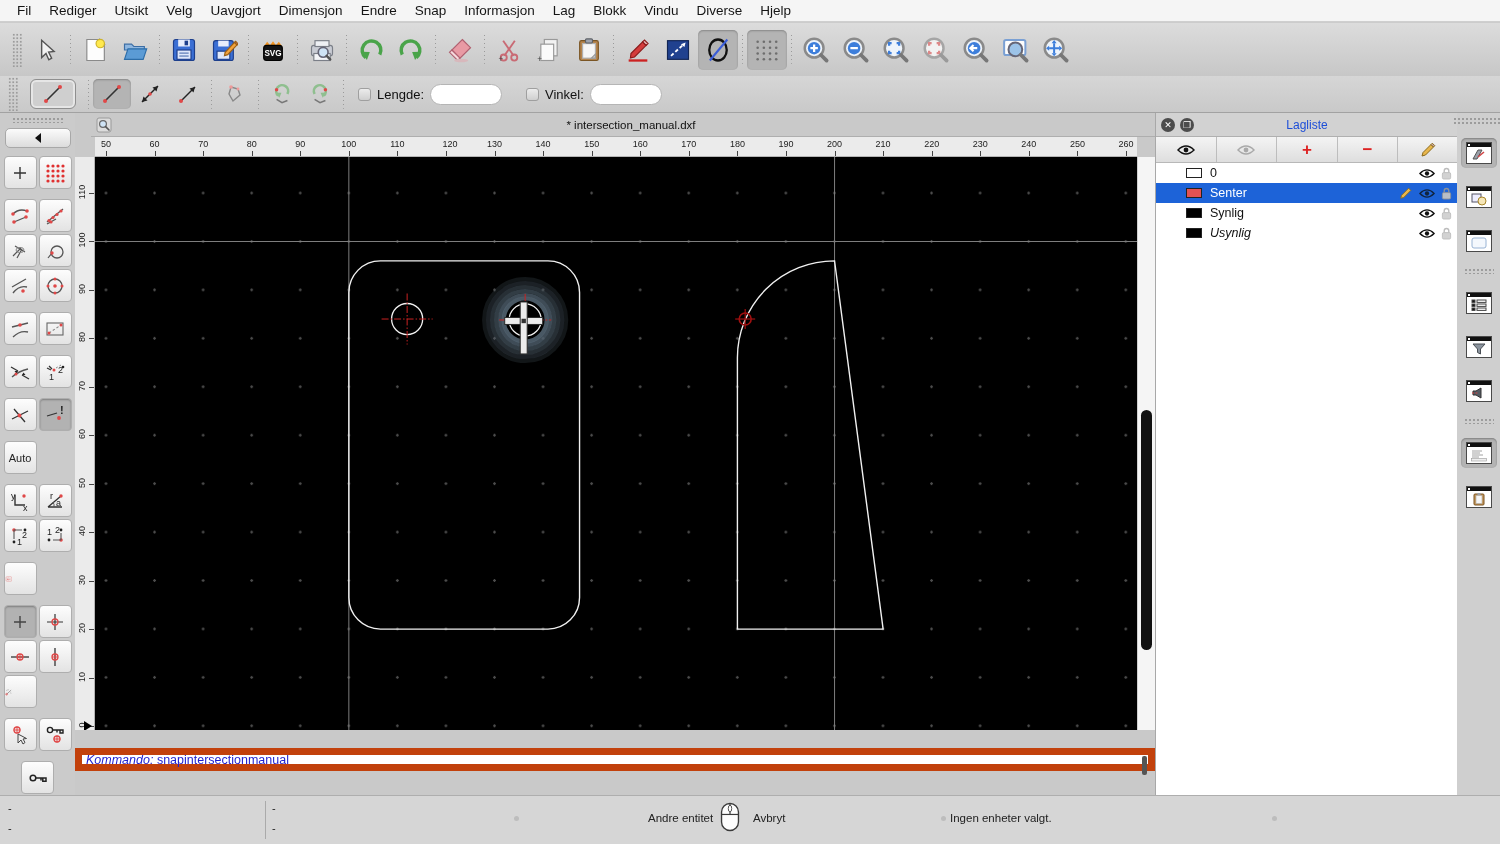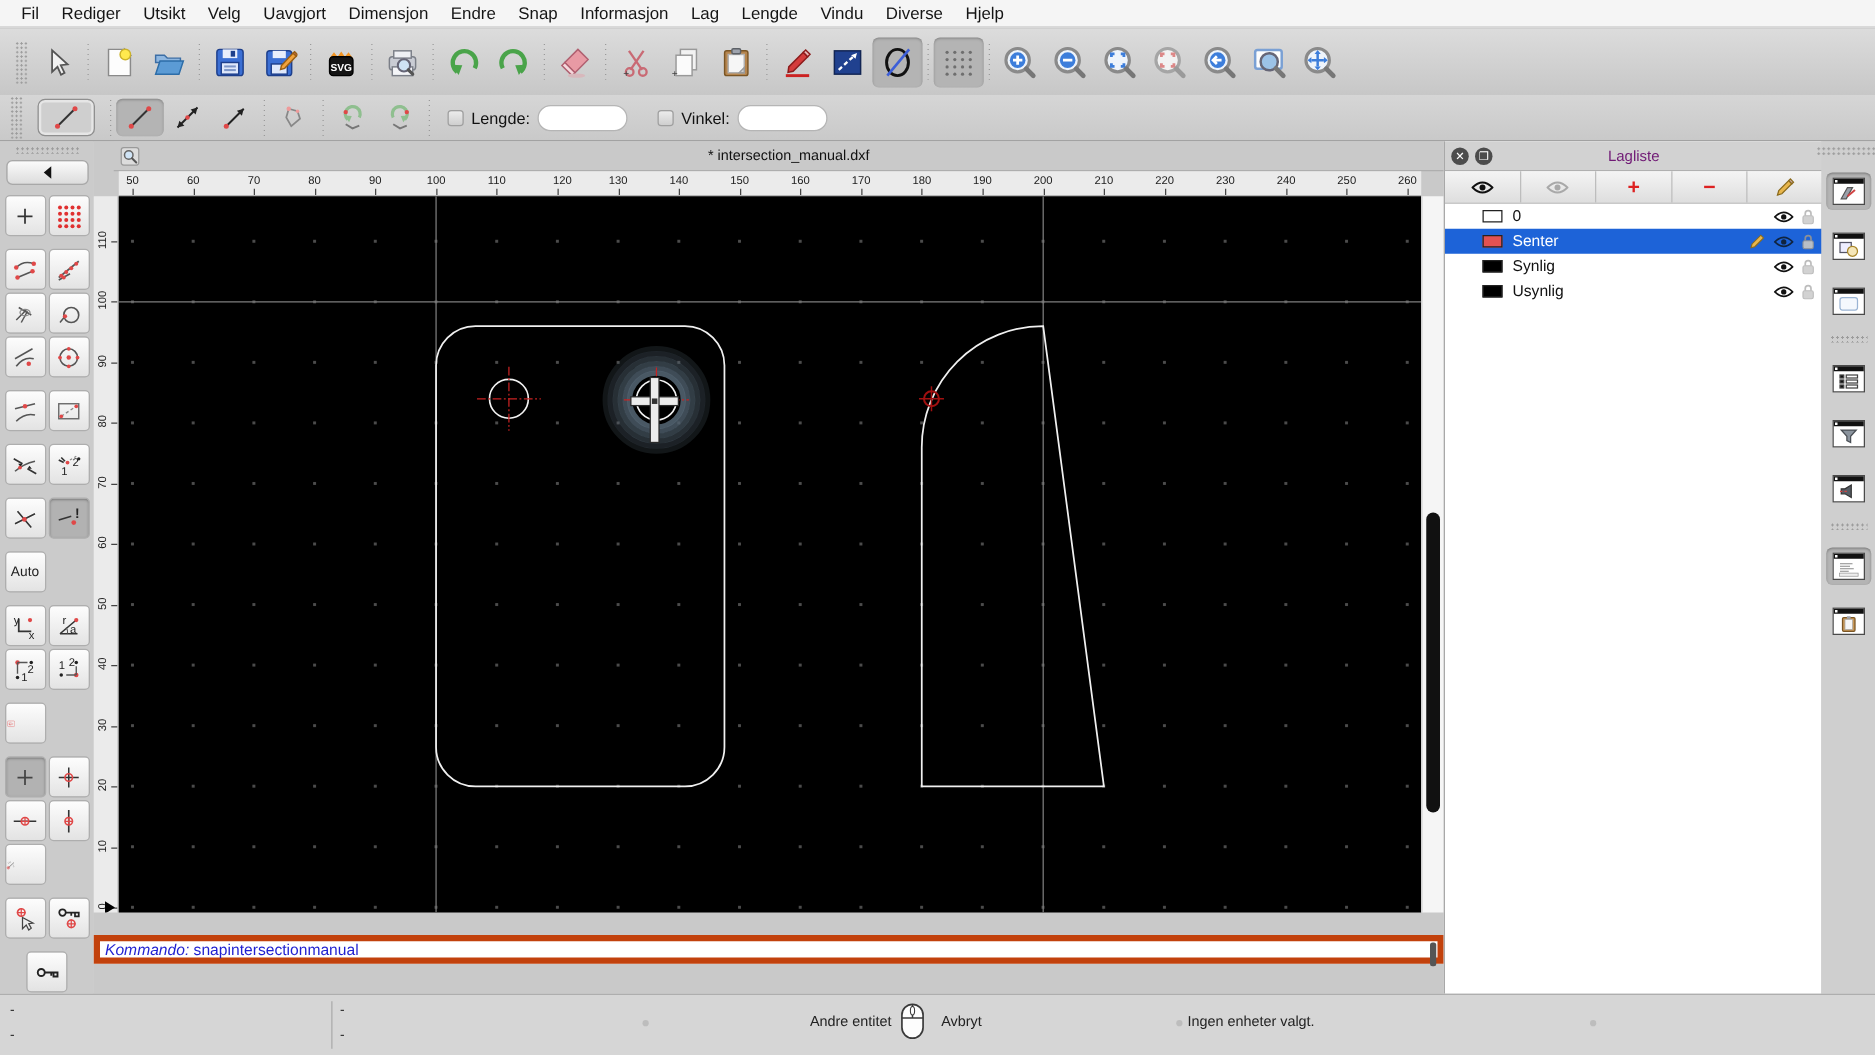--- a/index.html
+++ b/index.html
@@ -72,36 +72,36 @@
           background-image:radial-gradient(#4c4c4c 1.1px,transparent 1.5px);
           background-size:48.571px 48.45px;background-position:-13.3px 11.8px;}
   .vscroll{position:absolute;left:1062px;top:44px;width:18px;height:573px;background:#f5f5f5;
            border-left:1px solid #cfcfcf;}
   .thumb-v{position:absolute;left:3px;width:11px;top:253px;height:240px;background:#111;border-radius:6px;}
   .hscroll-row{position:absolute;left:20px;top:617px;width:1060px;height:18px;background:#e6e6e6;}
   .thumb-h{position:absolute;left:113px;top:4px;width:765px;height:9px;background:#8f8f8f;border-radius:5px;}
   .grid-indicator{position:absolute;right:0px;top:2px;font-size:12px;color:#111;background:#c9c9c9;
                   padding:0 3px;height:16px;line-height:16px;}
   .cmd-history{position:absolute;left:0;top:635px;width:1080px;height:23px;background:#fff;
-               border:5px solid #c2410c;font-size:12.5px;display:flex;align-items:center;padding-left:4px;}
+               border:7px solid #c2410c;font-size:12.5px;display:flex;align-items:center;padding-left:4px;}
   .cmd-label{font-style:italic;}
   .cmd-scroll{position:absolute;right:1px;top:1px;width:5px;height:19px;background:#555;border-radius:2px;}
   .cmd-input{position:absolute;left:0;top:658px;width:1080px;height:24px;background:#fff;
              border:1px solid #a5a5a5;border-top:none;font-size:13px;display:flex;align-items:center;
              padding-left:4px;color:#000;}
   .cmd-kbd{position:absolute;right:3px;top:2px;width:24px;height:19px;border:1px solid #9a9a9a;
            background:linear-gradient(#f5f5f5,#dcdcdc);border-radius:3px;padding:0;
            display:flex;align-items:center;justify-content:center;}
 
   
   .layer-panel{position:absolute;left:1155px;top:113px;width:302px;height:682px;background:#fff;
                border-left:1px solid #a8a8a8;}
   .lp-header{position:absolute;left:0;top:0;width:302px;height:24px;background:#d2d2d2;
              border-bottom:1px solid #b0b0b0;display:flex;align-items:center;}
-  .lp-title{position:absolute;left:0;right:0;text-align:center;font-size:12px;color:#701a75;}
+  .lp-title{position:absolute;left:0;right:0;text-align:center;font-size:12px;color:#1d4ed8;}
   .lp-circle{width:14px;height:14px;border-radius:50%;background:#4c4c4c;color:#fff;font-size:9px;
              display:flex;align-items:center;justify-content:center;margin-left:5px;z-index:2;}
   .lp-toolbar{position:absolute;left:0;top:24px;width:302px;height:26px;display:flex;
               border-bottom:1px solid #b8b8b8;background:linear-gradient(#f4f4f4,#dedede);}
   .lp-tbtn{flex:1;display:flex;align-items:center;justify-content:center;border-right:1px solid #bdbdbd;
            font-size:17px;font-weight:bold;}
   .lp-plus{color:#d22;}
   .lp-minus{color:#d22;}
   .lrow{position:absolute;left:0;width:302px;height:20px;display:flex;align-items:center;font-size:12.5px;}
   .lrow.selected{background:#1d63d8;color:#fff;}
@@ -141,21 +141,21 @@
       <span>Fil</span>
       <span>Rediger</span>
       <span>Utsikt</span>
       <span>Velg</span>
       <span>Uavgjort</span>
       <span>Dimensjon</span>
       <span>Endre</span>
       <span>Snap</span>
       <span>Informasjon</span>
       <span>Lag</span>
-      <span>Lengde</span>
+      <span>Blokk</span>
       <span>Vindu</span>
       <span>Diverse</span>
       <span>Hjelp</span>
     </div>
 
   <div class="toolbar toolbar-main">
     <div class="handle"></div>
     <div class="tbtn">
       <svg width="26" height="26" viewBox="0 0 24 24">
           <path d="M8 3 L8 19 L12 15.2 L14.6 21 L17.2 19.6 L14.4 14 L19.5 13.4 Z" fill="#f2f2f2" stroke="#555" stroke-width="1.3"></path>
@@ -882,21 +882,21 @@
         <svg width="16" height="11" viewBox="0 0 18 12">
             <path d="M1 6 Q9 -2 17 6 Q9 14 1 6 Z" fill="none" stroke="#10243f" stroke-width="1.5"></path>
             <circle cx="9" cy="6" r="2.4" fill="#10243f"></circle>
           </svg>
         <svg width="11" height="13" viewBox="0 0 12 14">
             <rect x="1.5" y="6" width="9" height="7" rx="1.5" fill="#b8bec6" stroke="#8a9099"></rect>
             <path d="M3.5 6 V4 a2.5 2.5 0 0 1 5 0 V6" fill="none" stroke="#8a9099" stroke-width="1.5"></path>
           </svg>
       </div>
     </div>
-    <div class="lrow" style="top:110px;">
+    <div class="lrow" style="top:110px;font-style:italic;">
       <div class="swatch" style="background: rgb(0, 0, 0);"></div>
       <span>Usynlig</span>
       <div class="rowicons">
         <svg width="16" height="11" viewBox="0 0 18 12">
             <path d="M1 6 Q9 -2 17 6 Q9 14 1 6 Z" fill="none" stroke="#111" stroke-width="1.5"></path>
             <circle cx="9" cy="6" r="2.4" fill="#111"></circle>
           </svg>
         <svg width="11" height="13" viewBox="0 0 12 14">
             <rect x="1.5" y="6" width="9" height="7" rx="1.5" fill="#d2d2d2" stroke="#bdbdbd"></rect>
             <path d="M3.5 6 V4 a2.5 2.5 0 0 1 5 0 V6" fill="none" stroke="#bdbdbd" stroke-width="1.5"></path>

